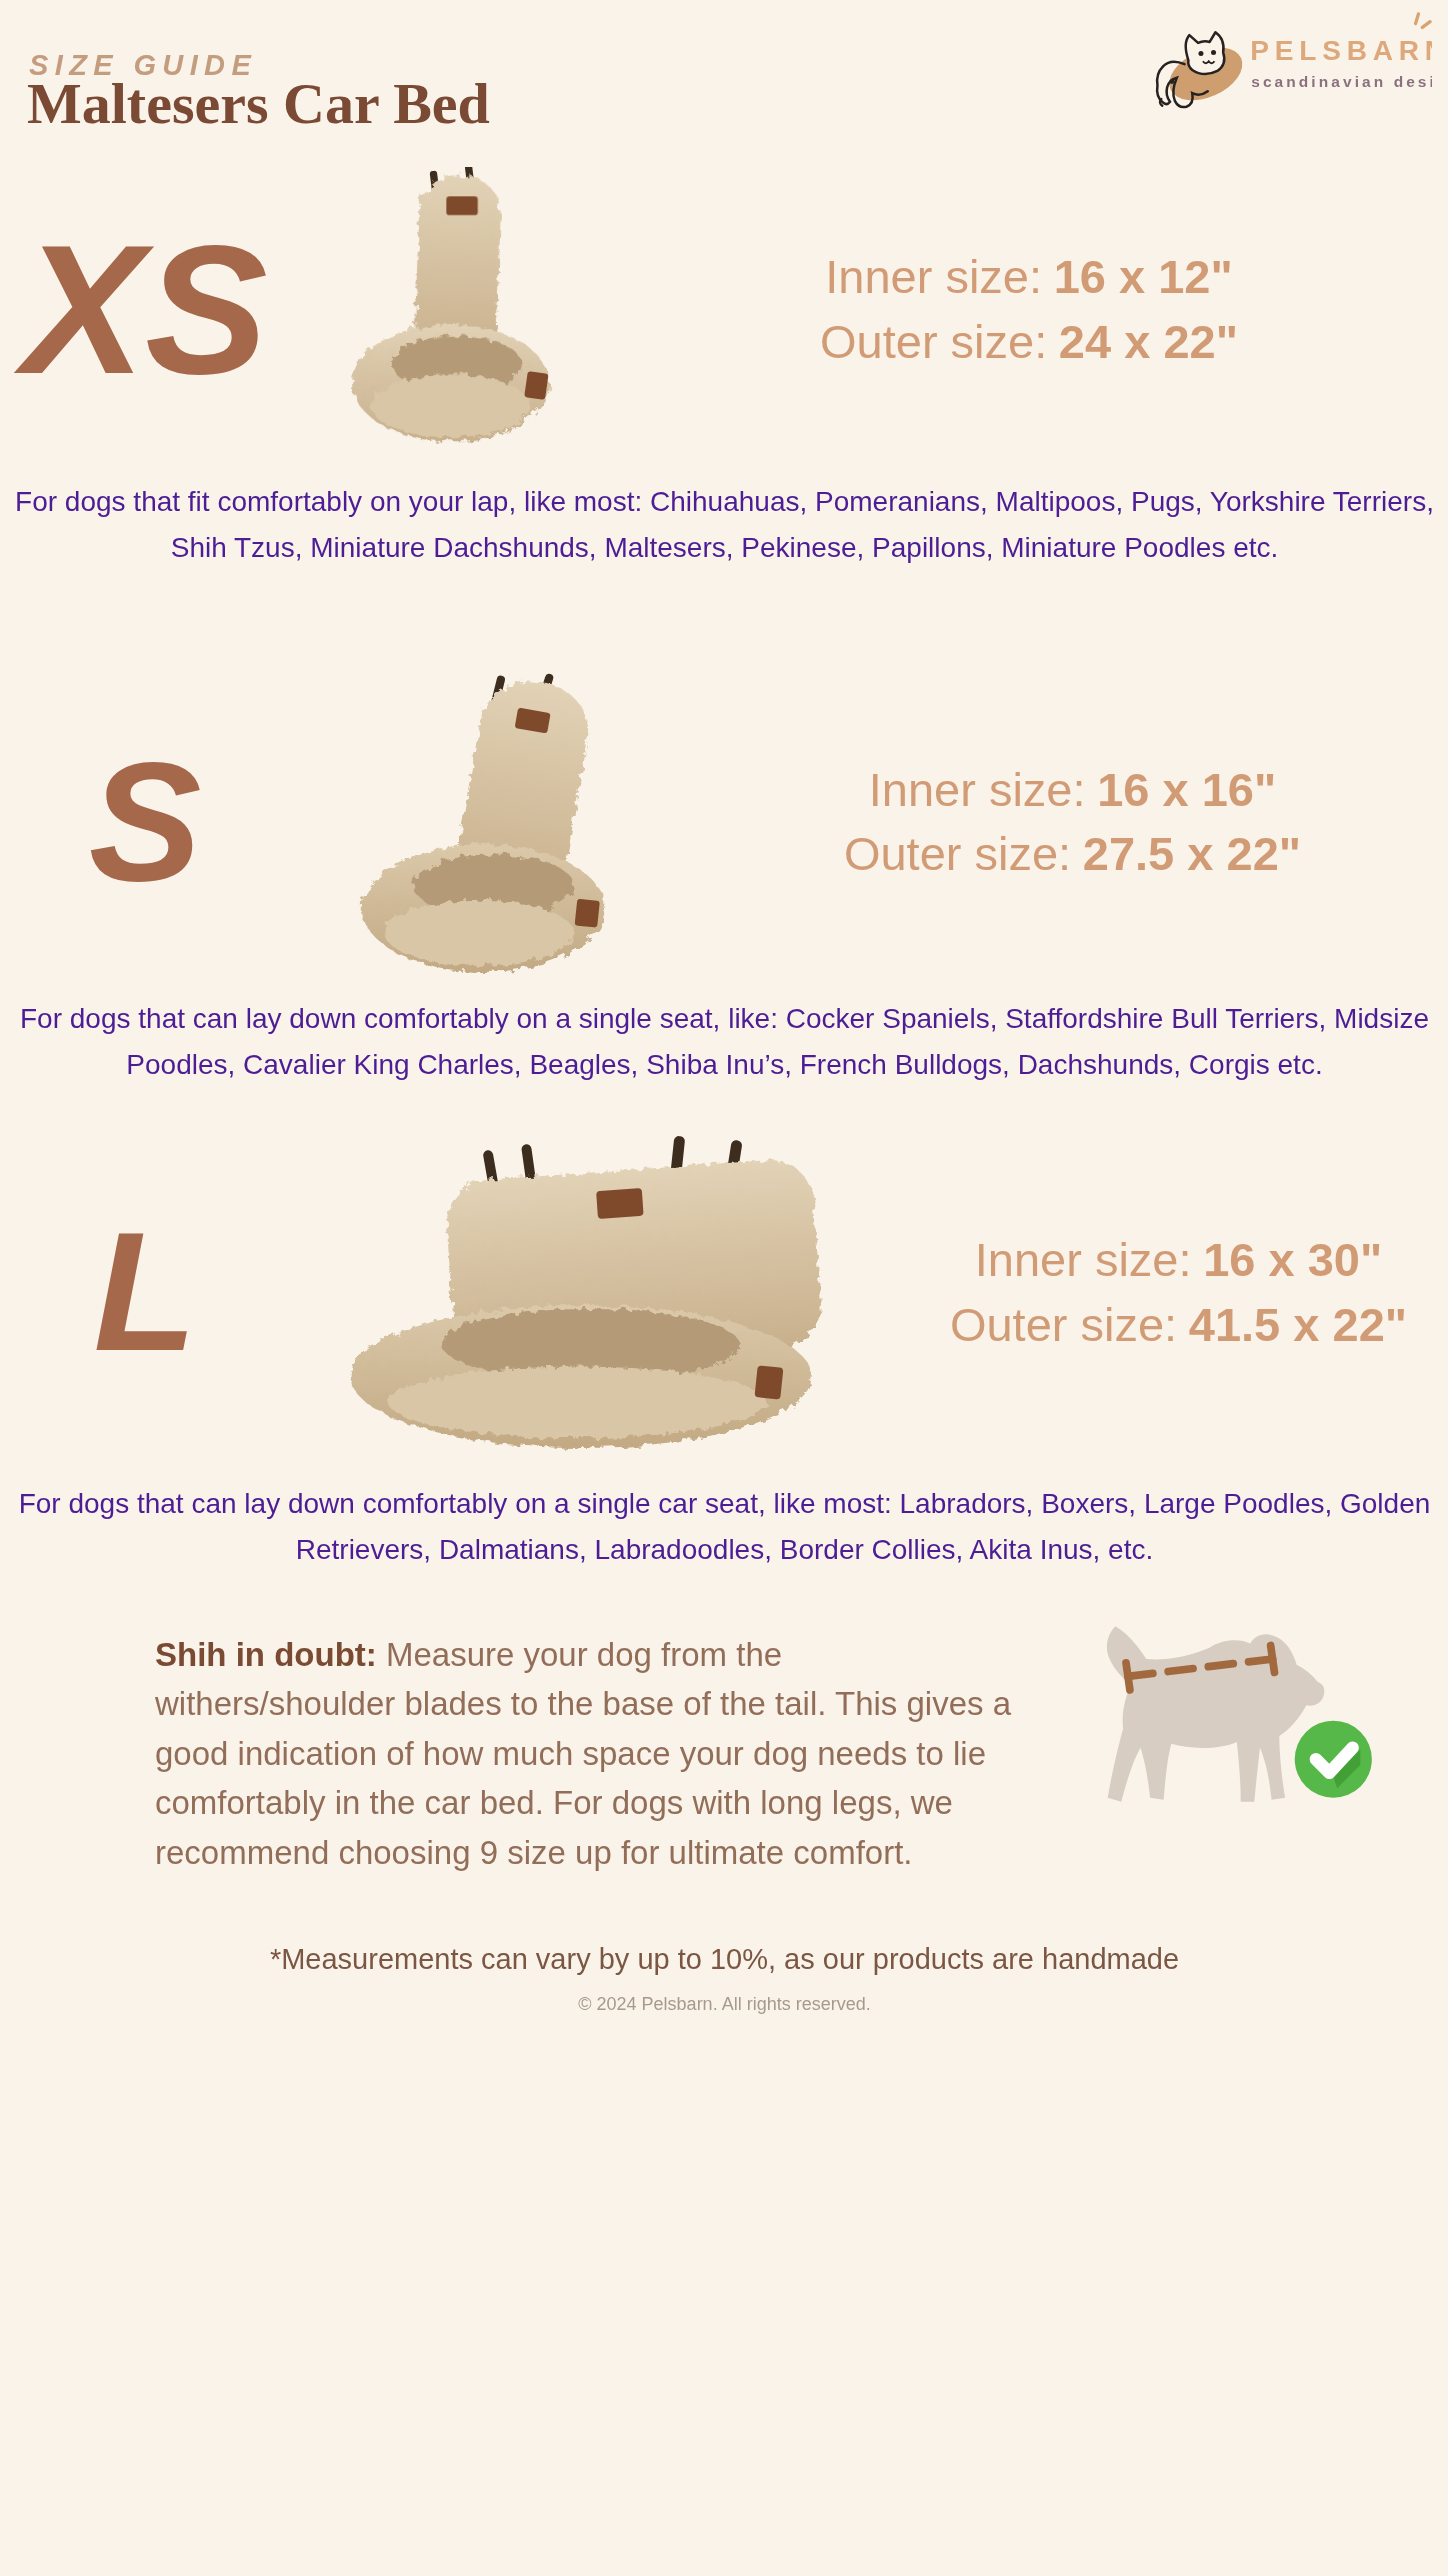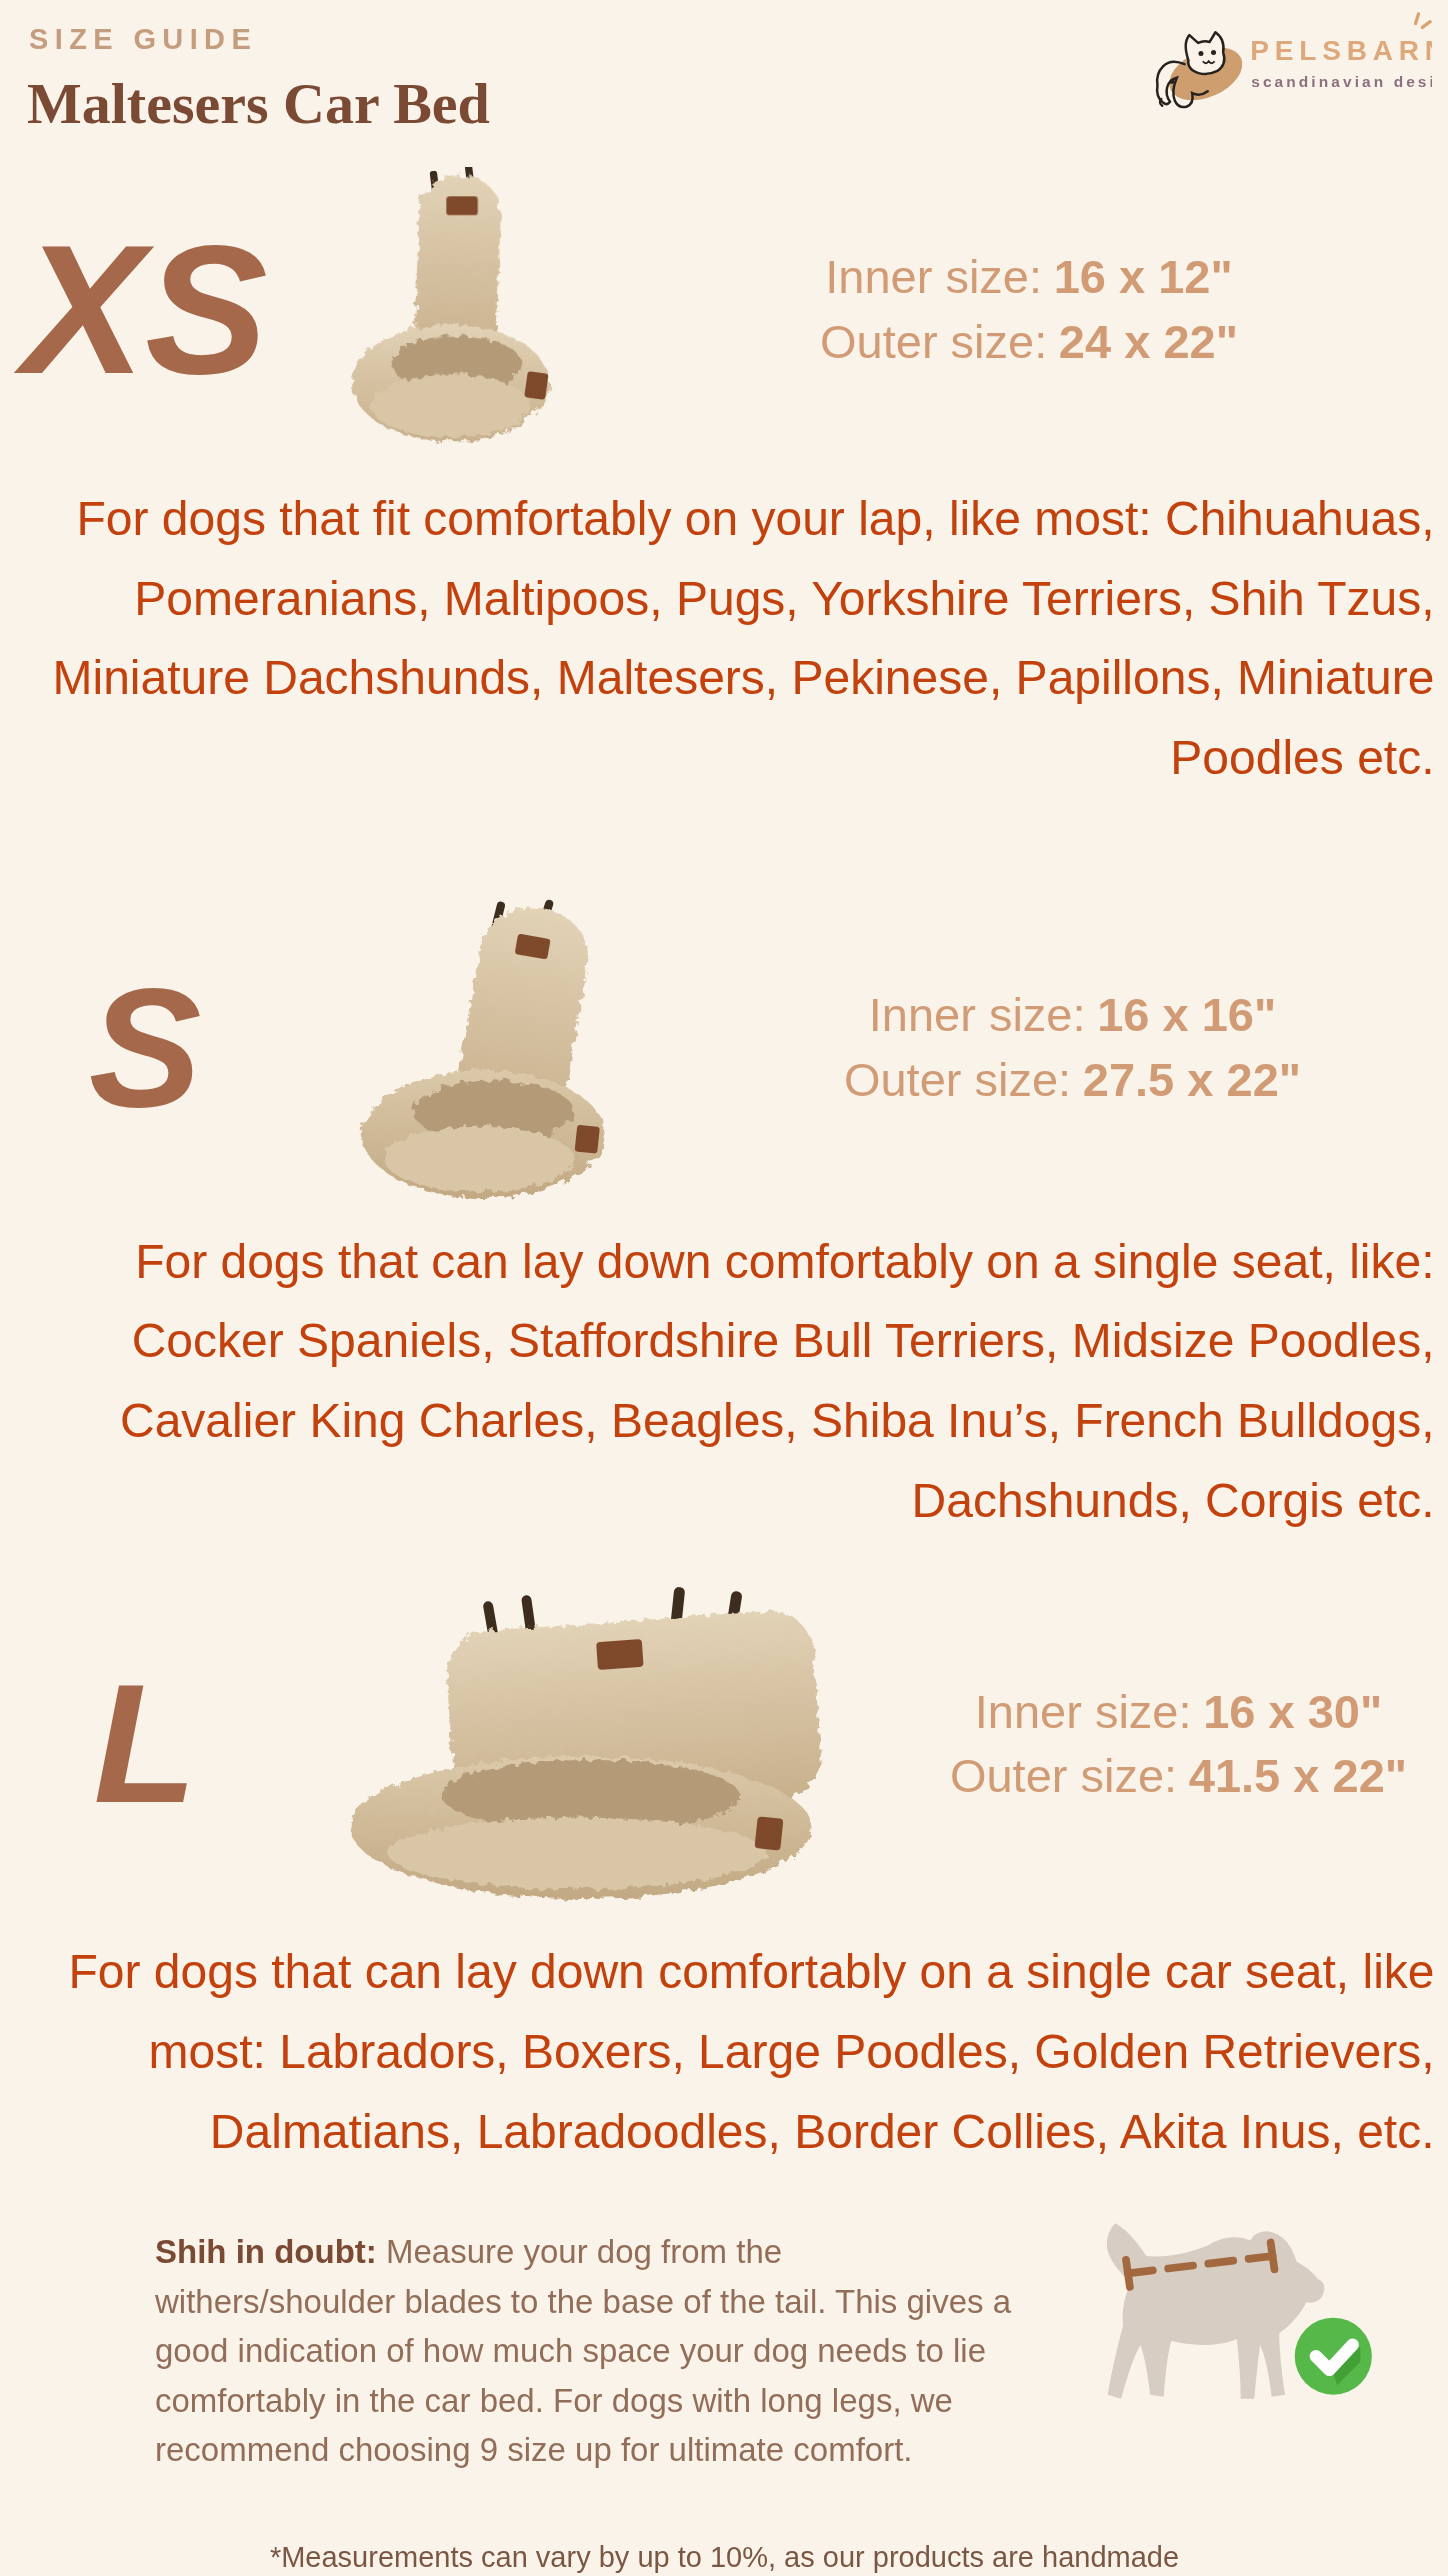--- a/index.html
+++ b/index.html
@@ -1,44 +1,44 @@
 <!DOCTYPE html>
 <html><head>
 <meta charset="utf-8">
 <style>
   html,body{margin:0;padding:0;}
   body{background:#faf3ea;font-family:"Liberation Sans", sans-serif;}
   .page{position:relative;width:1449px;height:2576px;background:#faf3ea;overflow:hidden;}
 
   
   .header{position:relative;height:164px;}
-  .eyebrow{position:absolute;left:29px;top:23px;font-size:29px;font-weight:700;
-    letter-spacing:0.22em;color:#c49d7f;}
+  .eyebrow{position:absolute;left:29px;top:49px;font-size:29px;font-weight:700;
+    letter-spacing:0.22em;color:#c49d7f;font-style:italic;}
   .title{position:absolute;left:27px;top:70px;font-family:"Liberation Serif", serif;
     font-size:58px;font-weight:700;color:#7b4a35;}
   .logo{position:absolute;right:17.4px;top:9.7px;}
 
   
   .size-row{display:flex;align-items:center;}
   .row-xs{height:290px;margin-top:0;}
   .row-s{height:299px;margin-top:100px;}
   .row-l{height:328px;margin-top:39px;}
   .letter-col{width:290px;text-align:center;flex:0 0 auto;font-style:italic;}
   .size-letter{font-weight:700;color:#a5684a;line-height:1;}
   .row-xs .size-letter{font-size:184px;}
   .row-s .size-letter{font-size:169px;}
   .row-l .size-letter{font-size:169px;}
   .bed-col{flex:0 0 auto;display:flex;justify-content:center;align-items:center;}
   .dims-col{flex:1;text-align:center;}
   .dim-line{font-size:47px;color:#d19b75;margin:9.7px 0;}
   .dim-label{font-weight:500;}
   .dim-val{font-weight:700;margin-left:11.6px;}
 
-  .para{width:1420px;margin:25px auto 0;text-align:right;font-size:48px;
-    line-height:1.66;color:#c2410c;}
+  .para{width:1420px;margin:25px auto 0;text-align:center;font-size:28px;
+    line-height:1.66;color:#4c1d95;}
 
   
   .advice{display:flex;margin-top:23px;}
   .advice-text{margin-left:155px;width:864px;font-size:33px;line-height:1.5;color:#92六e59;
     color:#926e59;}
   .advice-lead{font-weight:700;color:#7a4a33;}
   .advice-fig{flex:1;display:flex;justify-content:center;align-items:flex-start;padding-top:7.7px;}
 
   
   .footer-note{margin-top:33px;text-align:center;font-size:29px;color:#7b5743;}

